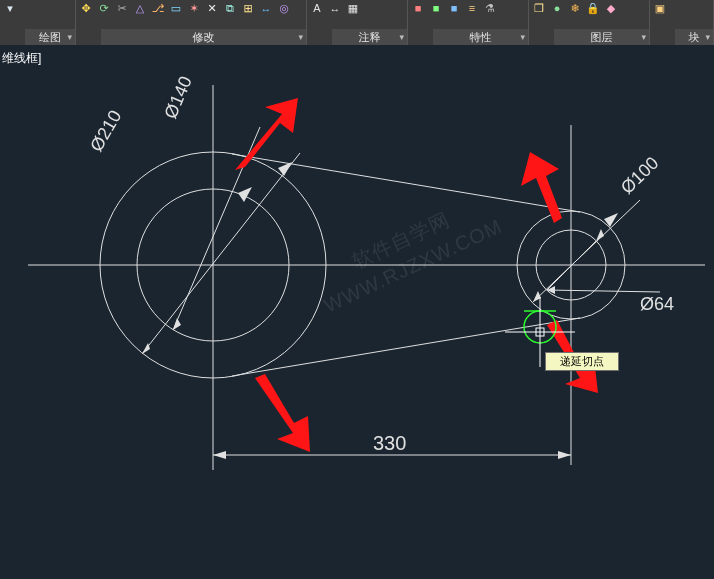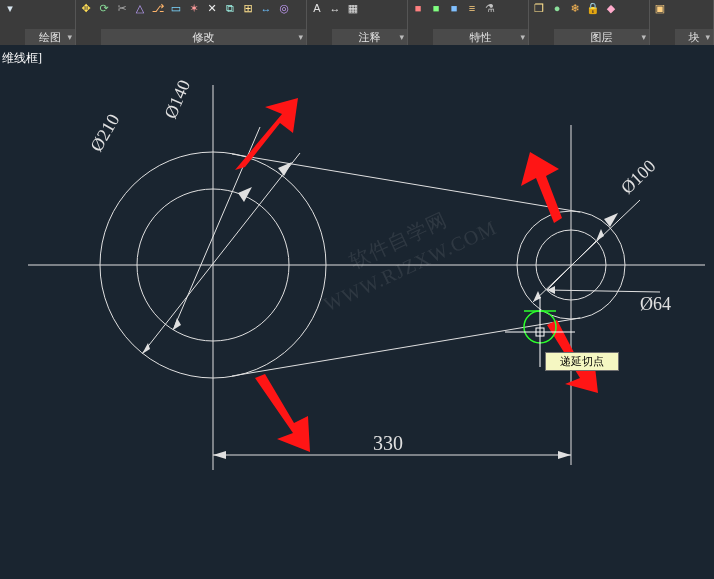--- a/index.html
+++ b/index.html
@@ -71,21 +71,20 @@
   }
 
   
   .viewport {
     position: absolute;
     top: 45px;
     left: 0;
     width: 714px;
     height: 534px;
     background: #1a2530;
-    font-family: Liberation Serif, serif;
   }
   .viewport svg {
     position: absolute;
     top: 0;
     left: 0;
   }
 
   .wire-label {
     position: absolute;
     top: 5px;

